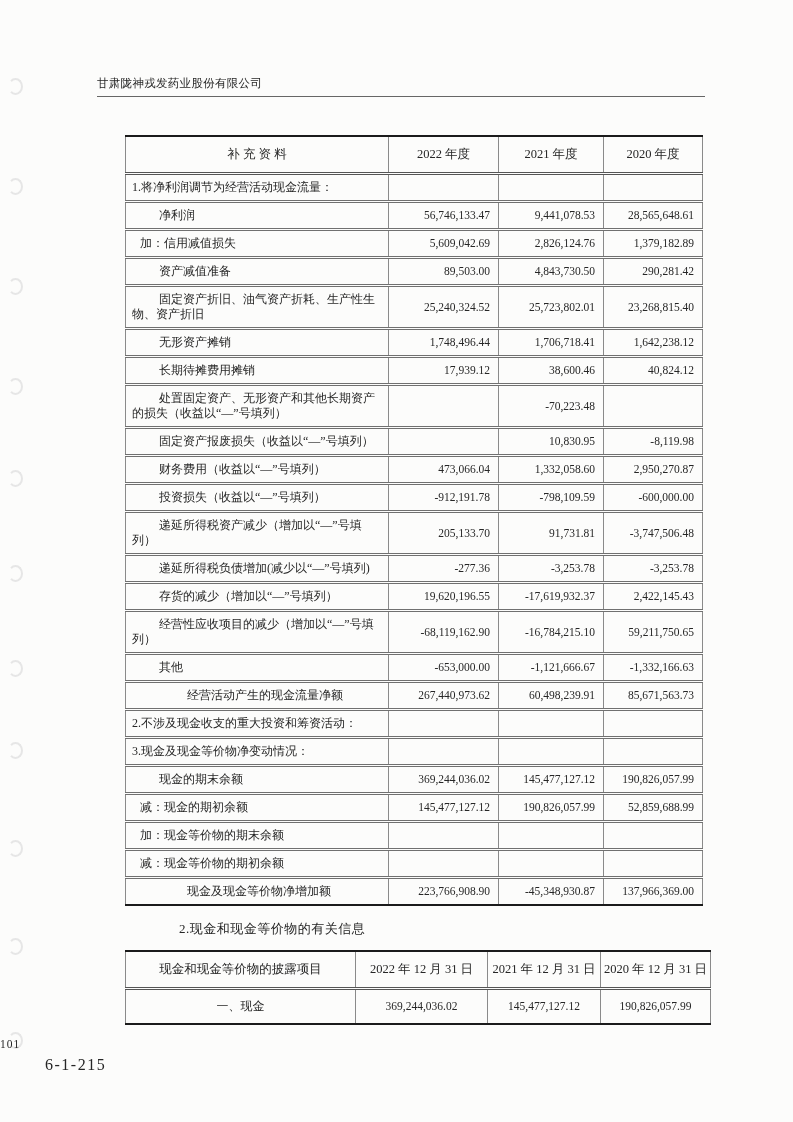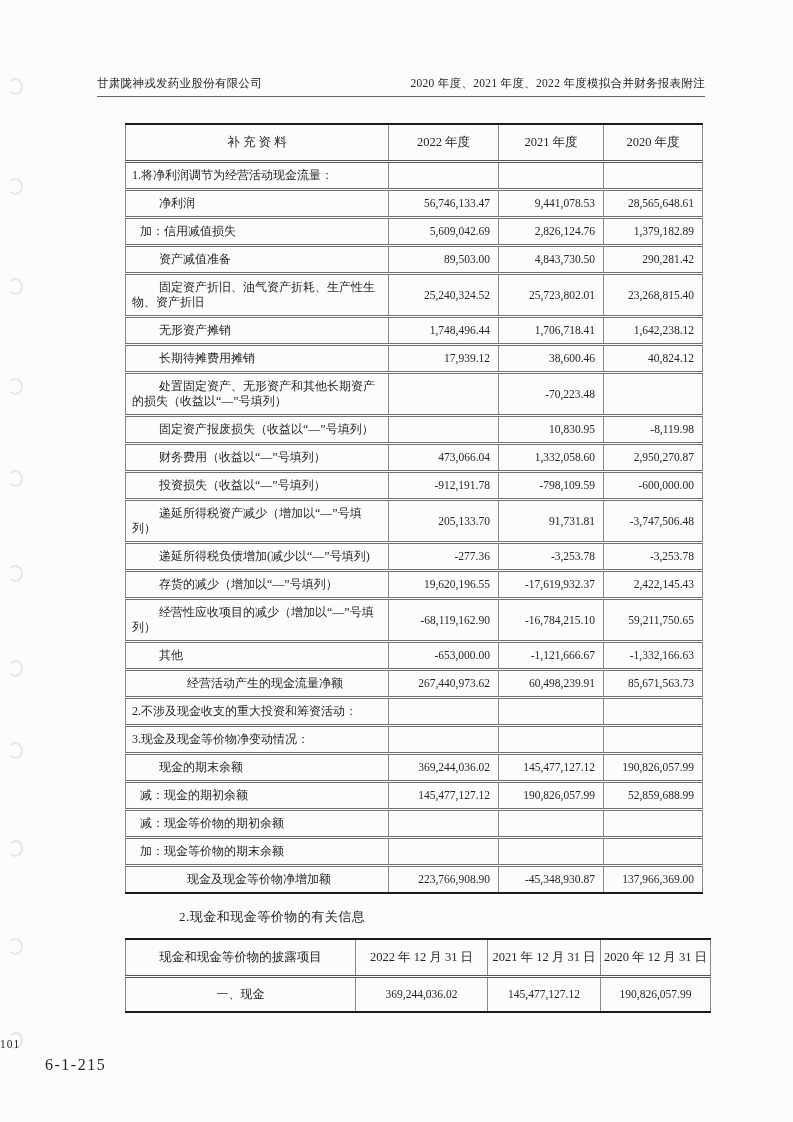--- a/index.html
+++ b/index.html
@@ -21,21 +21,21 @@
   .doc-header{
     position:absolute;left:97px;top:76px;width:608px;
     display:flex;justify-content:space-between;align-items:flex-end;
     font-size:11.5px;letter-spacing:.3px;
     border-bottom:1px solid #666;
     padding-bottom:5px;
   }
   .content{position:absolute;left:125px;top:123px;width:586px;}
   table{border-collapse:collapse;table-layout:fixed;font-size:12px;}
   .t1{width:577px;border-top:2.5px solid #1b1b1b;border-bottom:2px solid #1b1b1b;
-      border-left:1px solid #9a9a9a;border-right:1px solid #9a9a9a;}
+      border-left:1px solid #9a9a9a;border-right:1px solid #9a9a9a;margin-top:12px;}
   .t2{width:585px;border-top:2.5px solid #1b1b1b;border-bottom:2px solid #1b1b1b;
       border-left:1px solid #9a9a9a;border-right:1px solid #9a9a9a;padding-left:11px;}
   .t1 thead tr, .t2 thead tr{border-bottom:3px double #555;}
   .t1 tbody tr, .t2 tbody tr{border-bottom:3px double #707070;}
   .t1 tbody tr:last-child, .t2 tbody tr:last-child{border-bottom:none;}
   th,td{border-left:1px solid #8a8a8a;border-right:1px solid #8a8a8a;
         vertical-align:middle;line-height:15px;overflow:hidden;}
   th{font-weight:normal;text-align:center;padding:10px 2px;font-size:12.5px;}
   td{padding:5px 8px;}
   td.lbl{padding-left:6px;padding-right:4px;text-align:left;}
@@ -62,21 +62,20 @@
   <div class="artifact" style="top:470px"></div>
   <div class="artifact" style="top:565px"></div>
   <div class="artifact" style="top:660px"></div>
   <div class="artifact" style="top:742px"></div>
   <div class="artifact" style="top:840px"></div>
   <div class="artifact" style="top:938px"></div>
   <div class="artifact" style="top:1032px"></div>
 
   <header class="doc-header">
     <span>甘肃陇神戎发药业股份有限公司</span>
-    <span>2020 年度、2021 年度、2022 年度模拟合并财务报表附注</span>
   </header>
 
   <div class="content">
 
     <table class="t1">
       <colgroup>
           <col style="width:263px">
           <col style="width:110px">
           <col style="width:105px">
           <col style="width:99px">
@@ -210,27 +209,27 @@
           <td class="num">145,477,127.12</td>
           <td class="num">190,826,057.99</td>
         </tr>
         <tr>
           <td class="lbl ind1">减：现金的期初余额</td>
           <td class="num">145,477,127.12</td>
           <td class="num">190,826,057.99</td>
           <td class="num">52,859,688.99</td>
         </tr>
         <tr>
+          <td class="lbl ind1">加：现金等价物的期末余额</td>
+          <td class="num"></td>
+          <td class="num"></td>
+          <td class="num"></td>
+        </tr>
+        <tr>
           <td class="lbl ind1">减：现金等价物的期初余额</td>
-          <td class="num"></td>
-          <td class="num"></td>
-          <td class="num"></td>
-        </tr>
-        <tr>
-          <td class="lbl ind1">加：现金等价物的期末余额</td>
           <td class="num"></td>
           <td class="num"></td>
           <td class="num"></td>
         </tr>
         <tr>
           <td class="lbl ind3">现金及现金等价物净增加额</td>
           <td class="num">223,766,908.90</td>
           <td class="num">-45,348,930.87</td>
           <td class="num">137,966,369.00</td>
         </tr>

